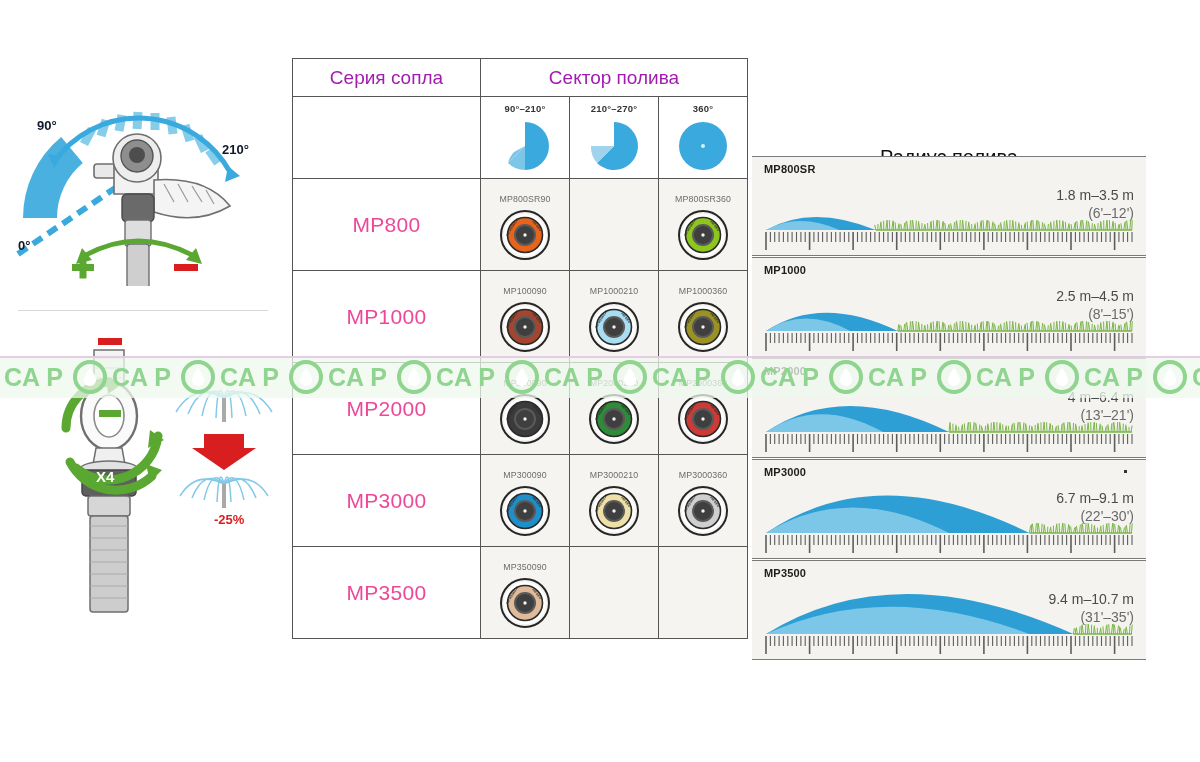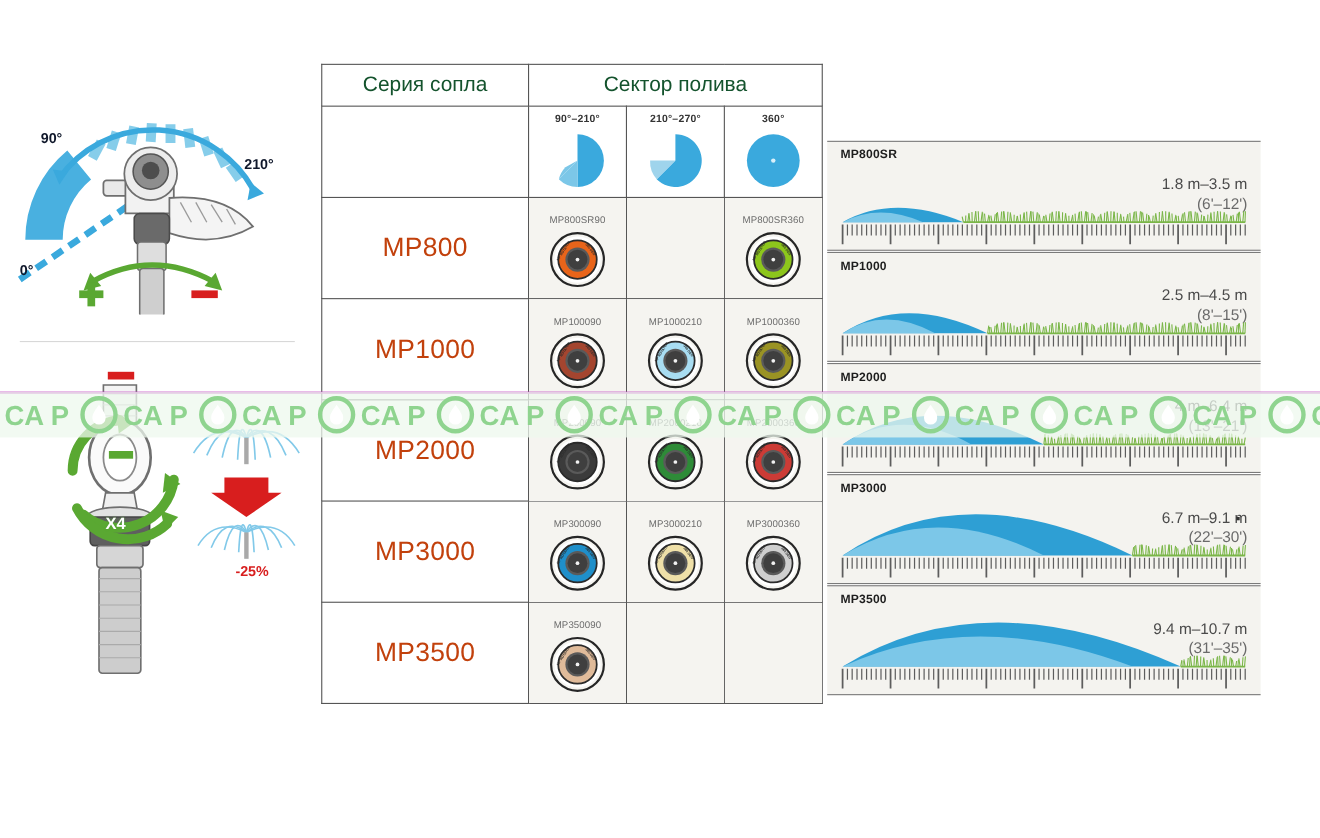--- a/index.html
+++ b/index.html
@@ -24,36 +24,36 @@
   #ang-0   { left:18px; top:238px; }
 
   .x4-label { position:absolute; left:96px; top:468px; font-size:15px; font-weight:bold; color:#ffffff;
               text-shadow:0 0 2px #4aa02c; }
   .pct-label { position:absolute; left:214px; top:512px; font-size:13px; font-weight:bold; color:#d81e1e; }
 
   
   #nozzle-table { position:absolute; left:292px; top:58px; width:456px; height:586px; }
   .tbl { border-collapse:collapse; width:456px; table-layout:fixed; }
   .tbl td, .tbl th { border:1px solid #555; padding:0; vertical-align:middle; text-align:center; }
-  .th-main { height:38px; font-size:19px; font-weight:normal; color:#14532d; background:#fff;
+  .th-main { height:38px; font-size:19px; font-weight:normal; color:#a21caf; background:#fff;
              font-family:"Liberation Sans", sans-serif; }
   .col-series { width:188px; }
   .col-sec { width:89px; }
   .sector-head-row td { height:68px; background:#fff; vertical-align:top; }
   .sec-deg { font-size:9.5px; font-weight:bold; color:#333; padding-top:6px; letter-spacing:0.2px; }
   .sec-shape { margin:4px auto 0; }
-  .series-name { font-size:24px; color:#c2410c; letter-spacing:0.3px; }
+  .series-name { font-size:21px; color:#ec4899; letter-spacing:0.3px; }
   .cell-nozzle { background:#f5f4f0; height:92px; position:relative; }
   .cell-nozzle.blank { background:#f5f4f0; }
   .cell-series { background:#fff; }
   .nz-code { font-size:8.8px; color:#6c6c6c; display:block; padding-top:6px; letter-spacing:0.1px; }
   .nz-icon { margin:3px auto 0; display:block; }
 
   
-  #radius-panel { position:absolute; left:752px; top:128px; width:394px; height:506px; }
+  #radius-panel { position:absolute; left:752px; top:156px; width:394px; height:506px; }
   #radius-title { position:absolute; left:752px; top:146px; width:394px; text-align:center;
                   font-size:20px; color:#111; }
   .rad-row { position:absolute; left:0; width:394px; background:#f4f3ef;
              border-top:1px solid #7a7a7a; border-bottom:1px solid #7a7a7a; }
   .rad-label { position:absolute; left:12px; top:6px; font-size:11px; font-weight:bold; color:#1d1d1d; letter-spacing:0.2px; }
   .rad-dim { position:absolute; right:12px; text-align:right; font-size:14px; color:#4a4a4a; line-height:1.3; }
   .rad-dim .feet { color:#6a6a6a; }
   .rad-svg { position:absolute; left:0; bottom:0; }
   .dot-artifact { position:absolute; left:1124px; top:470px; width:3px; height:3px; background:#333; }
 

